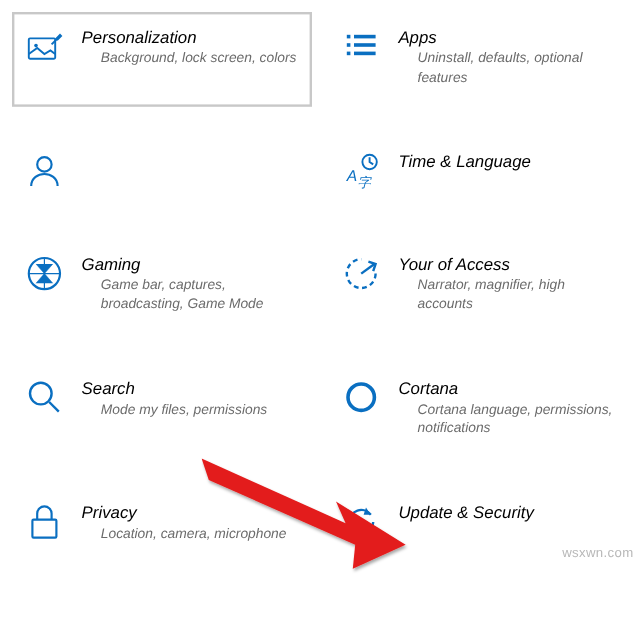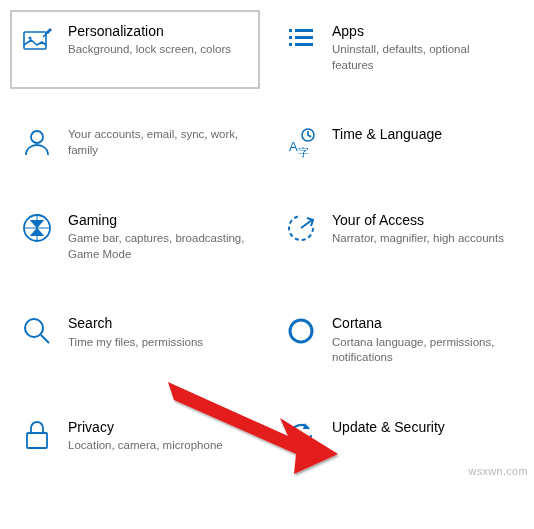--- a/index.html
+++ b/index.html
@@ -15,20 +15,21 @@
     display: grid;
     grid-template-columns: 1fr 1fr;
     gap: 24px 14px;
   }
   .tile {
     display: flex;
     align-items: flex-start;
     padding: 10px 8px 14px 8px;
     border: 2px solid transparent;
     cursor: default;
+    font-style: italic;
   }
   .tile.selected {
     border: 2px solid #c8c8c8;
   }
   .tile .icon {
     width: 34px;
     height: 34px;
     flex: 0 0 34px;
     margin-right: 14px;
     display: flex;
@@ -40,31 +41,32 @@
   .tile .title {
     font-size: 14px;
     color: #000;
     line-height: 1.3;
   }
   .tile .desc {
     font-size: 11.5px;
     color: #6b6b6b;
     line-height: 1.35;
     margin-top: 2px;
+    margin-left: 16px;
   }
   .arrow {
     position: absolute;
     left: 168px;
     top: 376px;
     pointer-events: none;
   }
   .watermark {
     position: absolute;
     right: 6px;
-    bottom: 2px;
+    bottom: 12px;
     font-size: 11px;
     color: #b8b8b8;
     letter-spacing: .3px;
   }
 </style>
 </head>
 <body>
 
 <div class="grid">
 
@@ -102,21 +104,20 @@
   </div>
 
   <div class="tile">
     <span class="icon">
       <svg viewBox="0 0 32 32" fill="none" stroke="#0a6fc1" stroke-width="1.8">
         <circle cx="16" cy="11" r="6"></circle>
         <path d="M5 29 C5 22 11 19 16 19 C21 19 27 22 27 29"></path>
       </svg>
     </span>
     <div class="txt">
-      <div class="desc">Your accounts, email, sync, work, family</div>
     </div>
   </div>
 
   <div class="tile">
     <span class="icon">
       <svg viewBox="0 0 32 32" fill="none" stroke="#0a6fc1" stroke-width="1.6">
         <circle cx="23" cy="9" r="6"></circle>
         <path d="M23 5 L23 9 L26 11"></path>
         <text x="4" y="25" font-size="13" font-family="Segoe UI,Arial" fill="#0a6fc1" stroke="none">A</text>
         <text x="13" y="30" font-size="11" font-family="Segoe UI,Arial" fill="#0a6fc1" stroke="none">字</text>
@@ -157,21 +158,21 @@
 
   <div class="tile">
     <span class="icon">
       <svg viewBox="0 0 32 32" fill="none" stroke="#0a6fc1" stroke-width="2">
         <circle cx="13" cy="13" r="9"></circle>
         <path d="M20 20 L28 28"></path>
       </svg>
     </span>
     <div class="txt">
       <div class="title">Search</div>
-      <div class="desc">Time my files, permissions</div>
+      <div class="desc">Mode my files, permissions</div>
     </div>
   </div>
 
   <div class="tile">
     <span class="icon">
       <svg viewBox="0 0 32 32" fill="none" stroke="#0a6fc1" stroke-width="3">
         <circle cx="16" cy="16" r="11"></circle>
       </svg>
     </span>
     <div class="txt">

